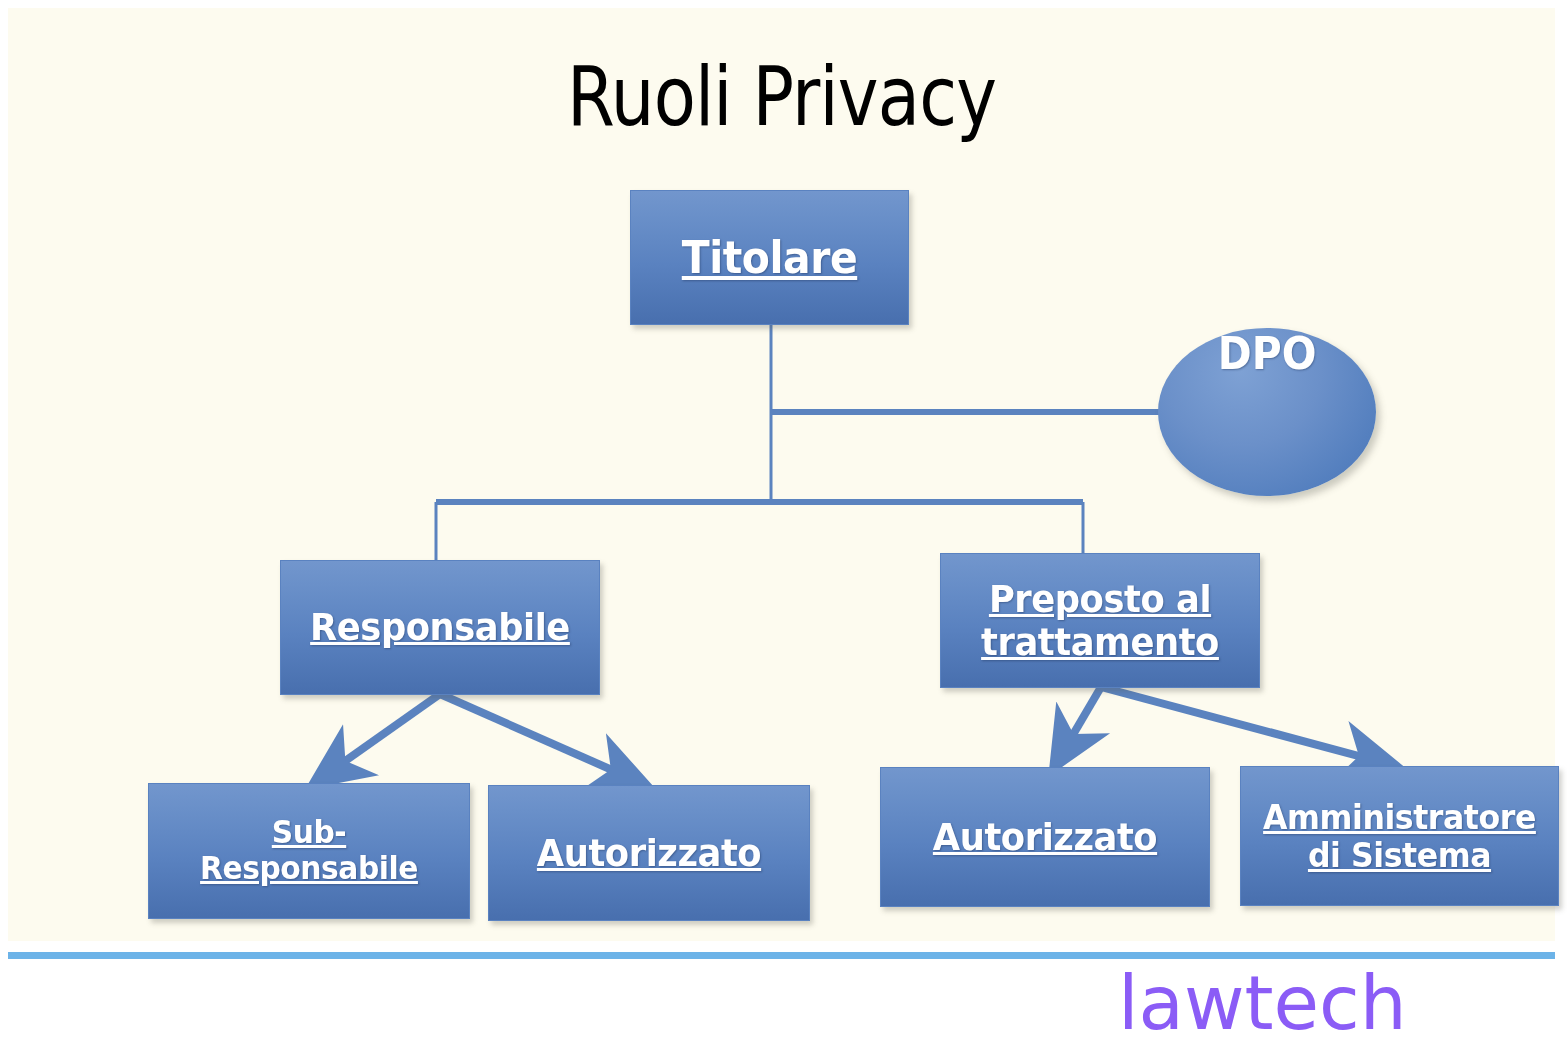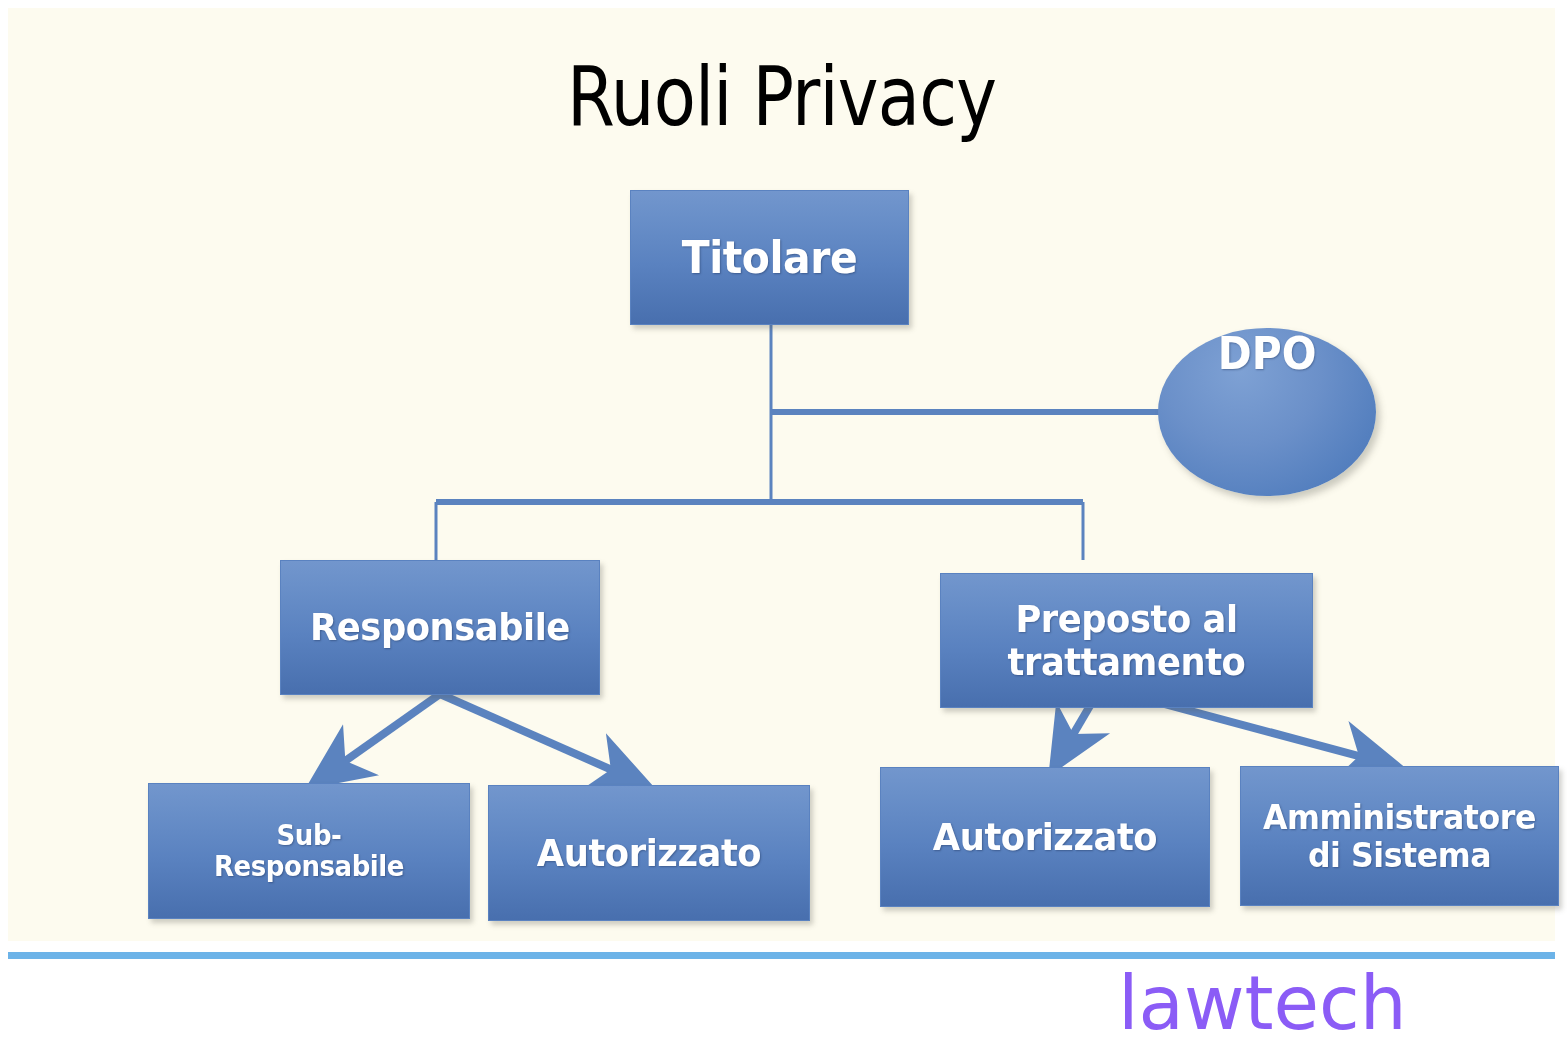--- a/index.html
+++ b/index.html
@@ -54,20 +54,21 @@
     align-items: center;
     justify-content: center;
     text-align: center;
     color: #ffffff;
     font-family: "DejaVu Sans", sans-serif;
     font-weight: bold;
     line-height: 1.12;
     letter-spacing: -0.5px;
     text-shadow: 1px 1px 2px rgba(30, 50, 90, 0.45);
     padding: 0 6px;
+    text-decoration: underline;
   }
   .node .txt {
     display: block;
     width: 100%;
     transform: scaleX(0.93);
   }
 
   
   .node-ellipse {
     position: absolute;
@@ -154,28 +155,28 @@
   </div>
 
   <div class="node-ellipse" style="left:1150px; top:320px; width:218px; height:168px; font-size:44px;">
     <span class="txt">DPO</span>
   </div>
 
   <div class="node" style="left:272px; top:552px; width:320px; height:135px; font-size:38px;">
     <span class="txt">Responsabile</span>
   </div>
 
-  <div class="node" style="left:932px; top:565px; width:373px; height:135px; font-size:38px;">
+  <div class="node" style="left:932px; top:545px; width:320px; height:135px; font-size:38px;">
     <span class="txt">
       <span>Preposto al</span><br>
       <span>trattamento</span>
     </span>
   </div>
 
-  <div class="node" style="left:140px; top:775px; width:322px; height:136px; font-size:28px;">
+  <div class="node" style="left:140px; top:775px; width:322px; height:136px; font-size:32px;">
     <span class="txt">
       <span>Sub-</span><br>
       <span>Responsabile</span>
     </span>
   </div>
 
   <div class="node" style="left:480px; top:777px; width:322px; height:136px; font-size:38px;">
     <span class="txt">Autorizzato</span>
   </div>
 

